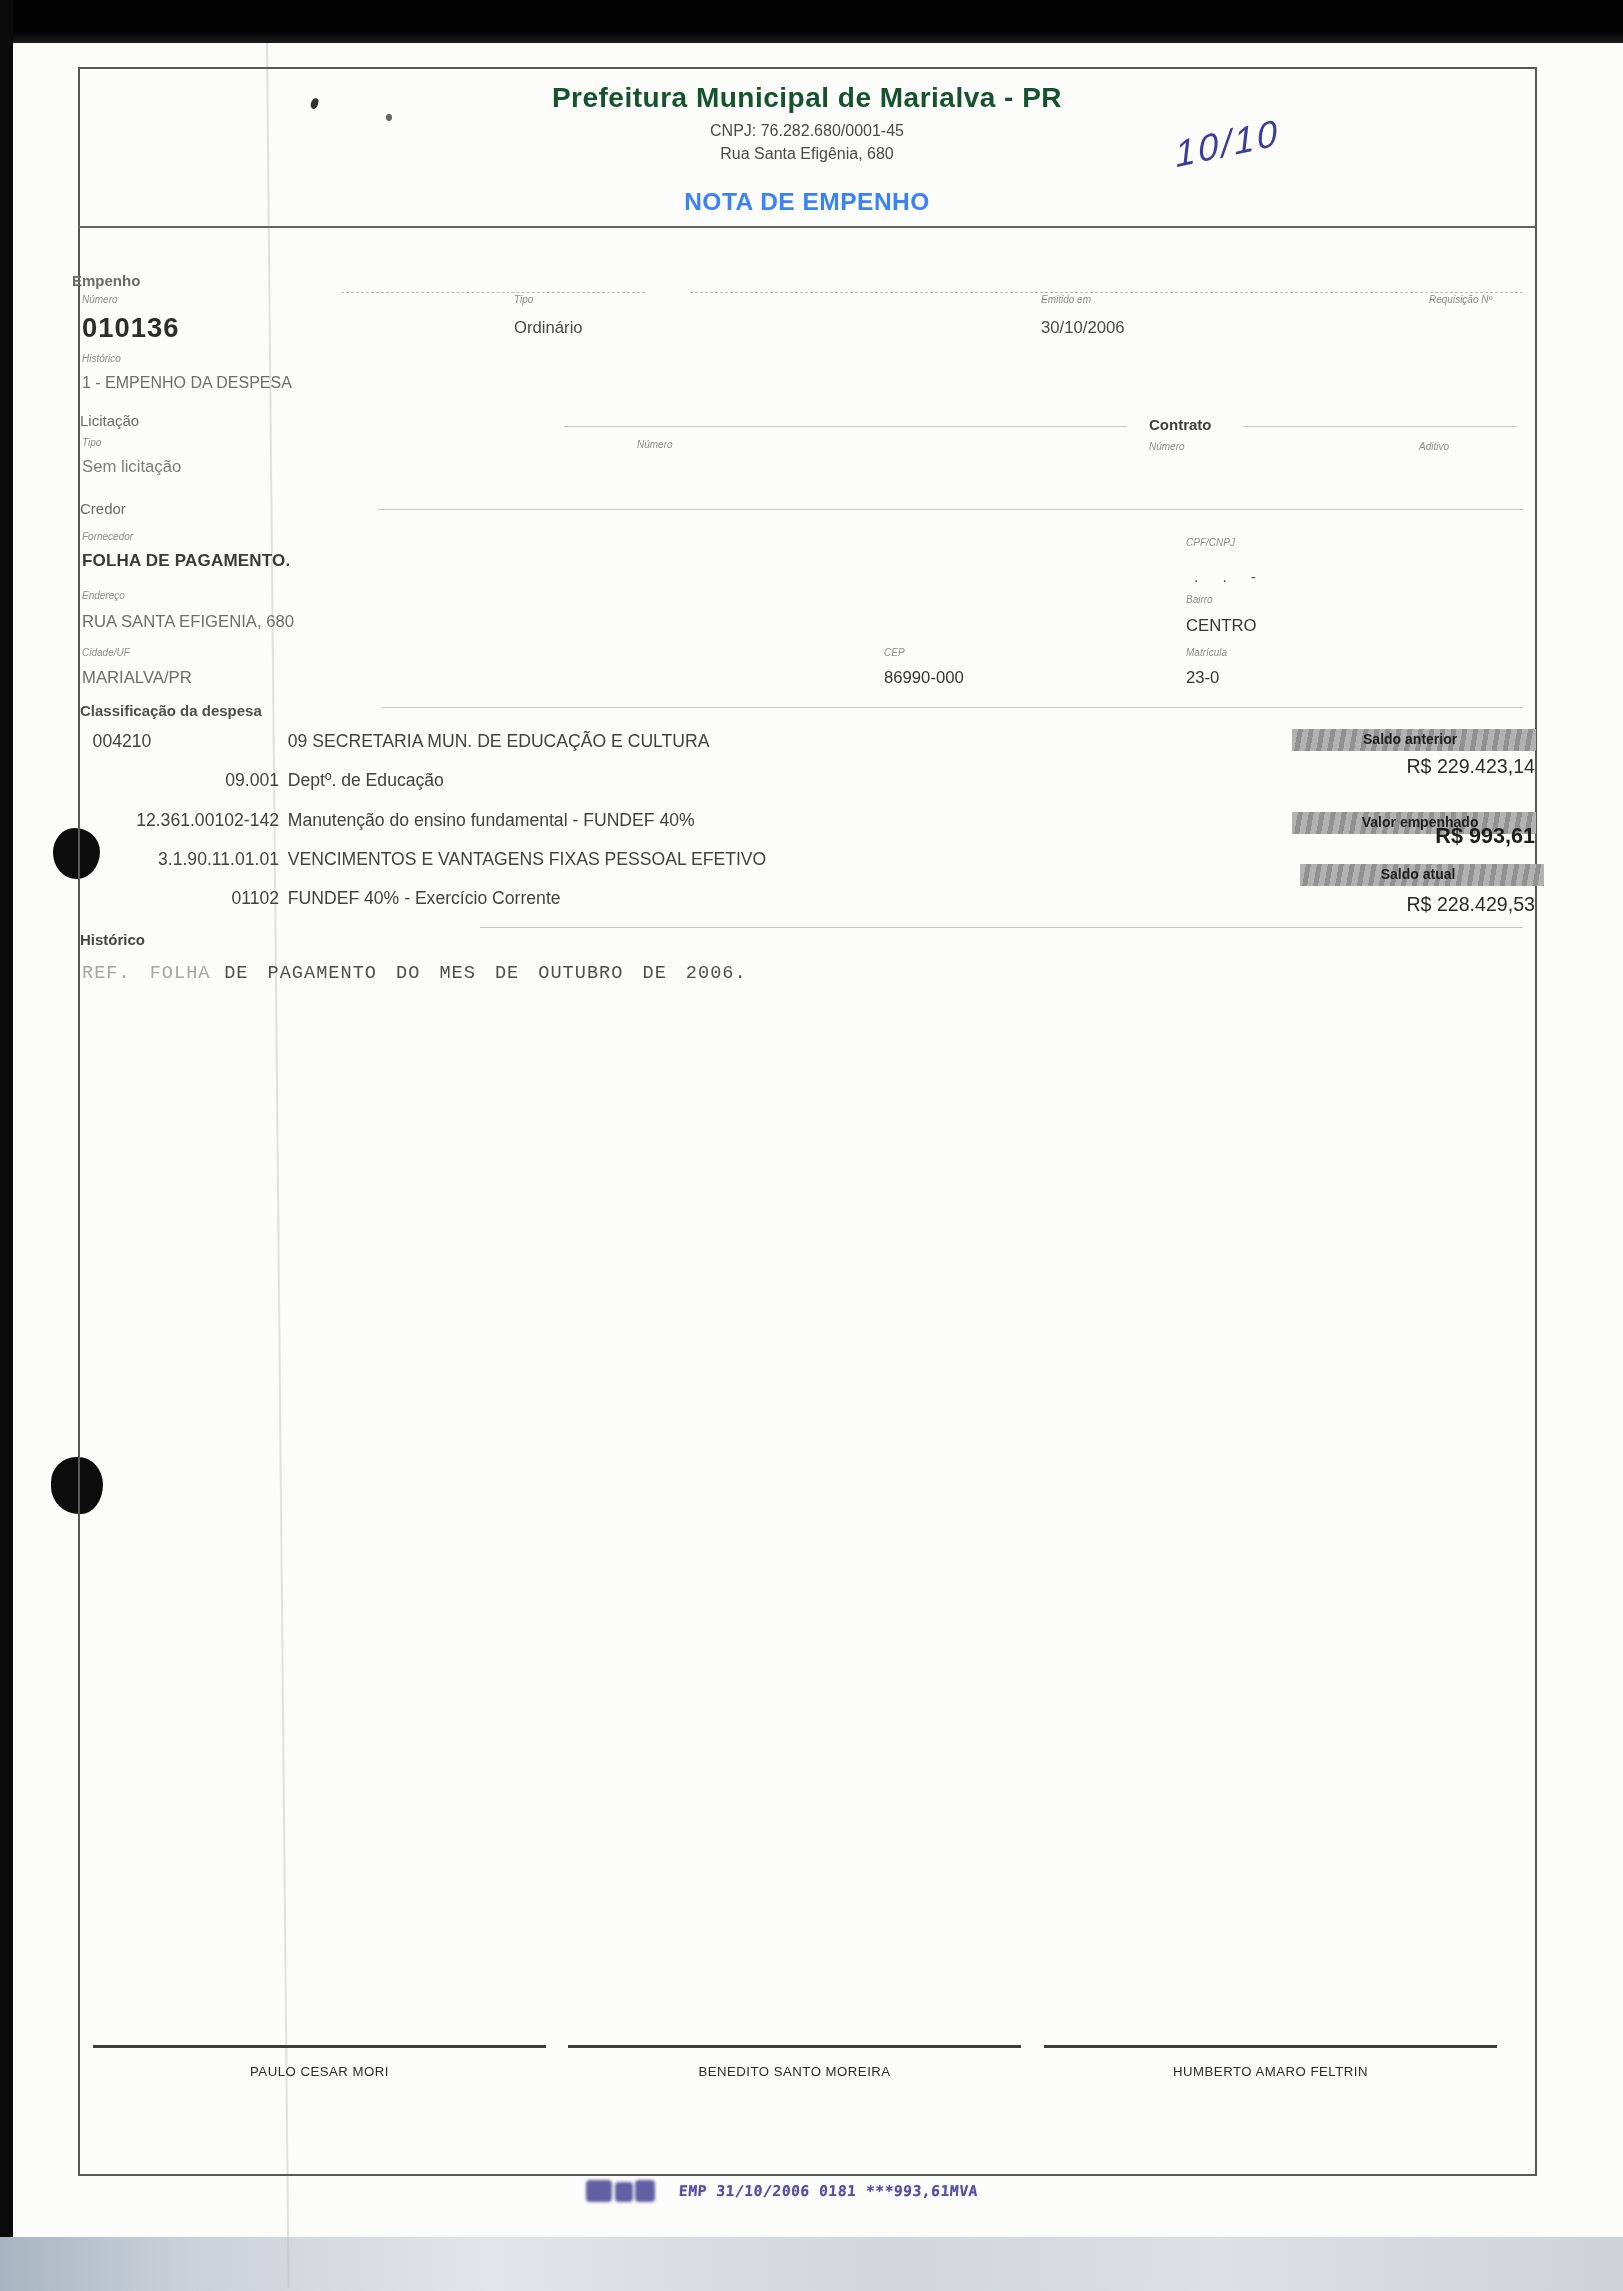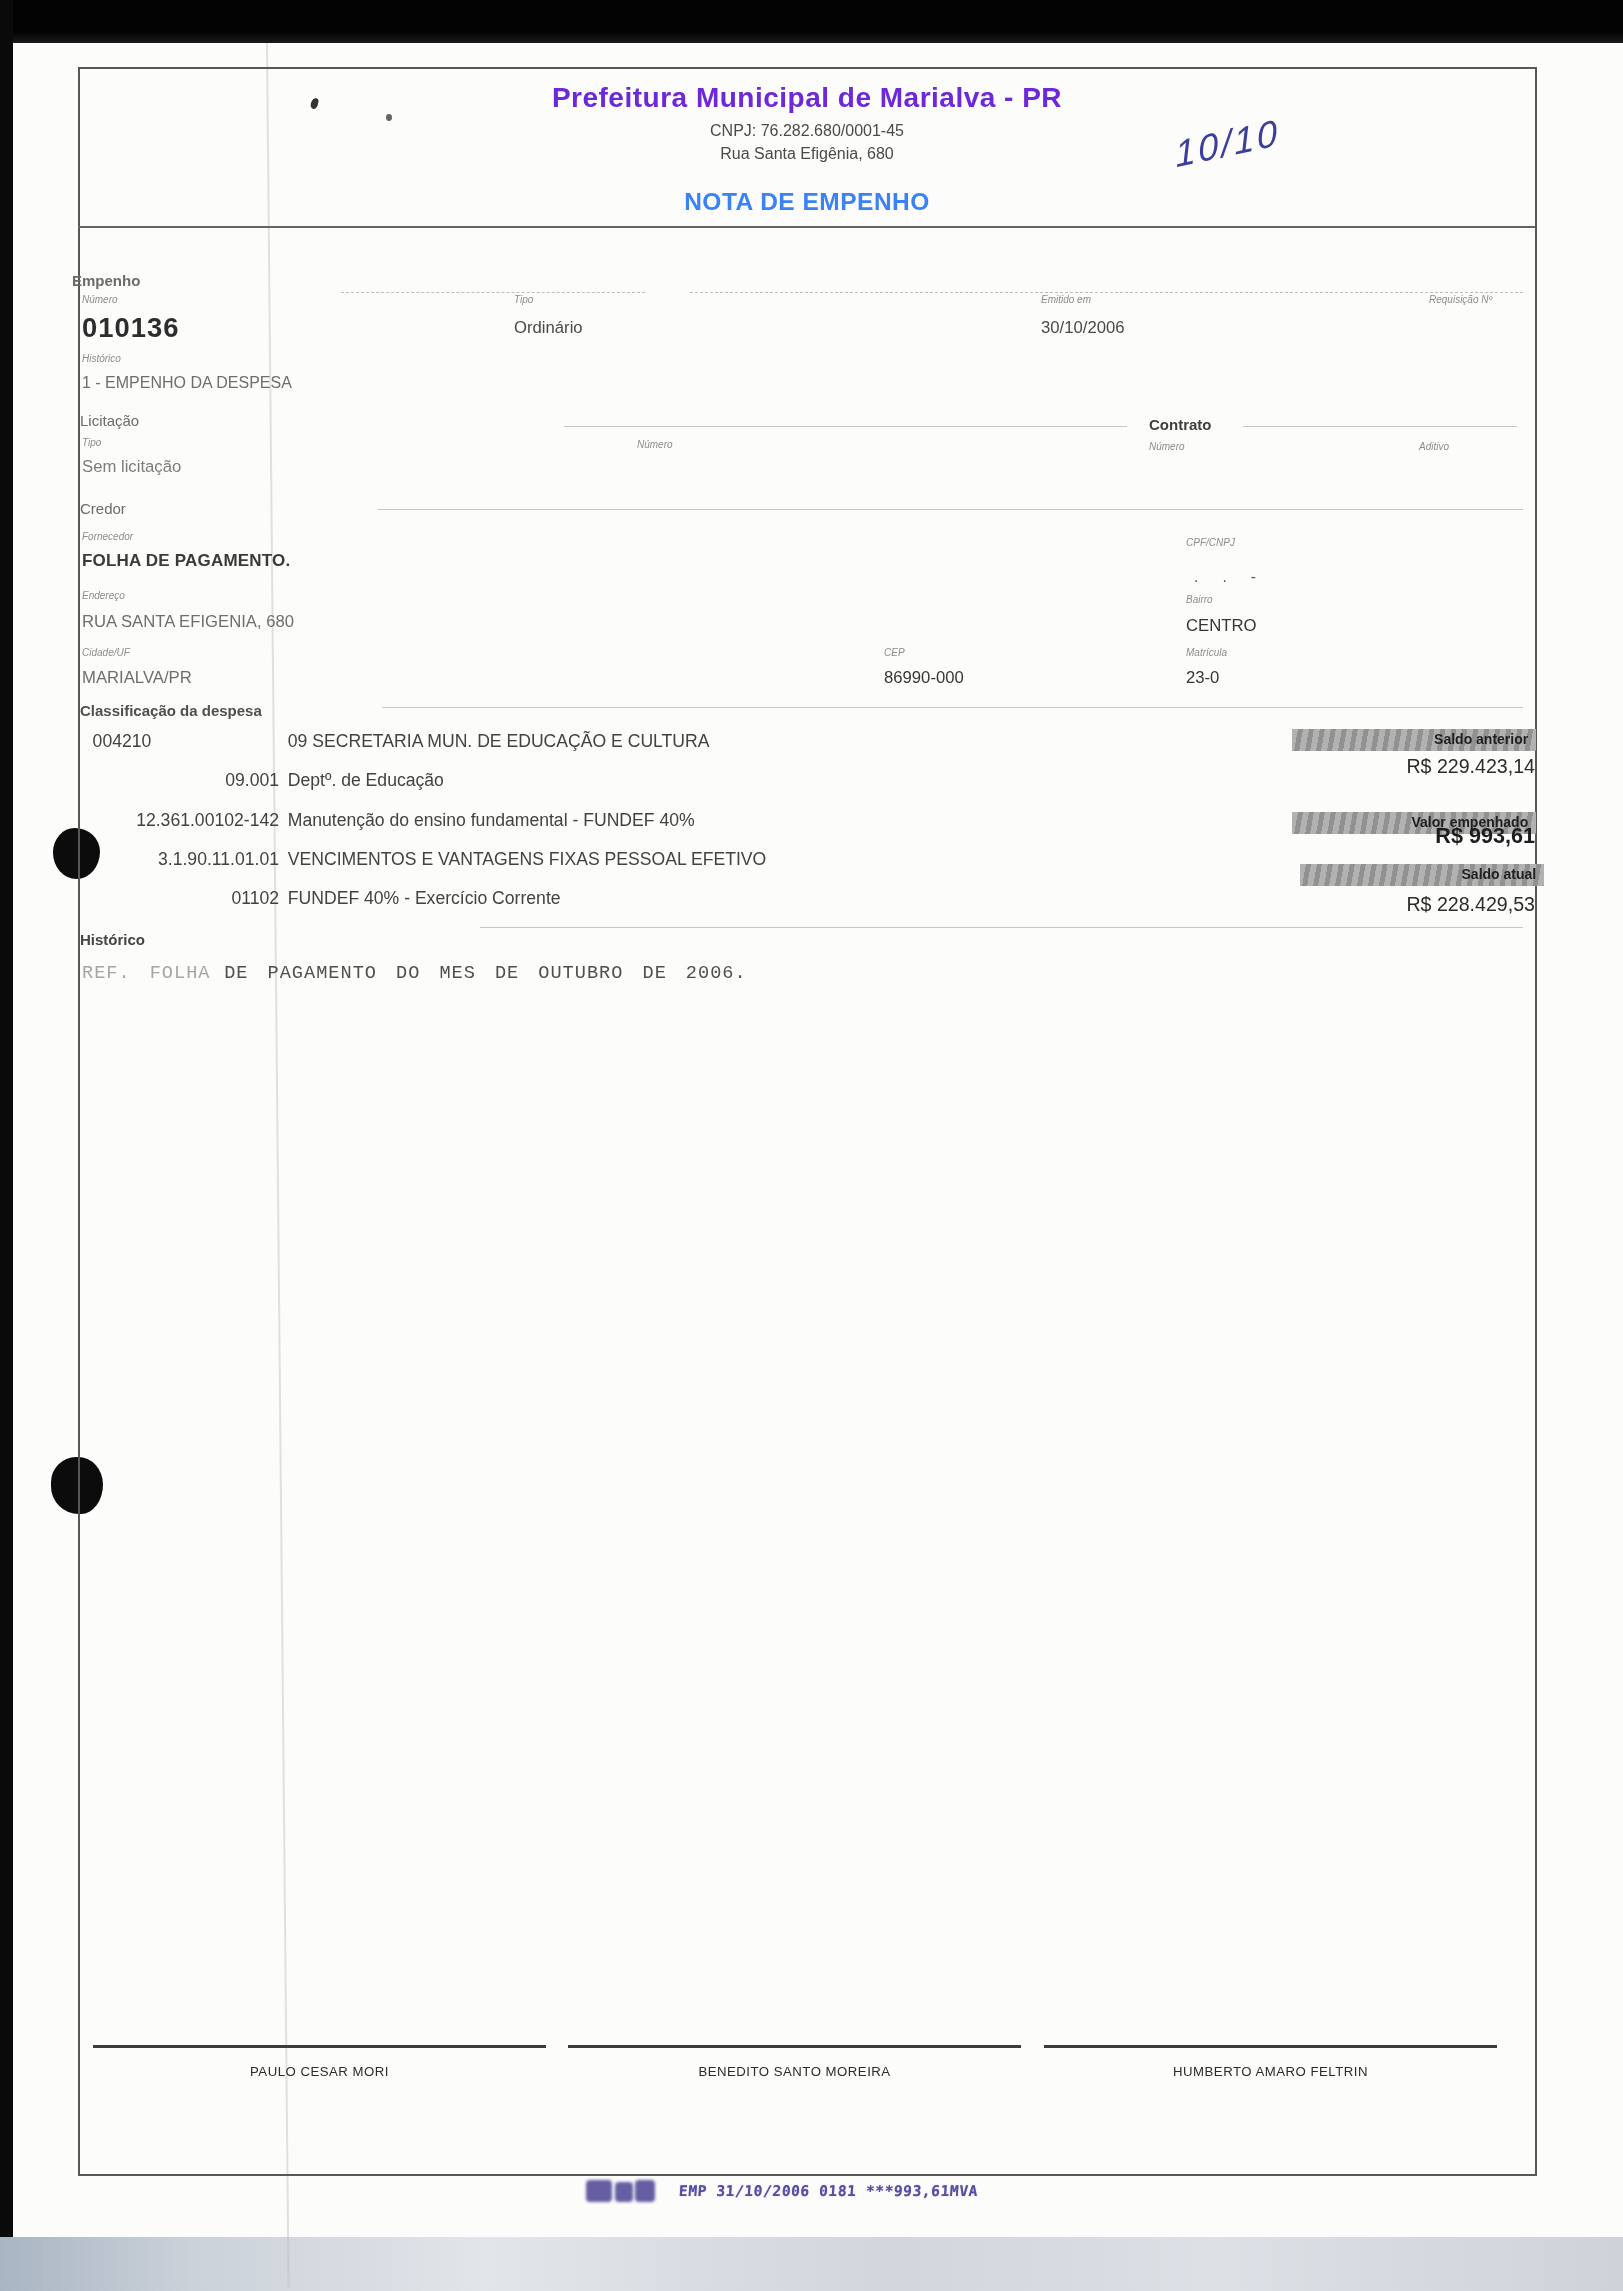--- a/index.html
+++ b/index.html
@@ -14,40 +14,40 @@
   .strip-bottom2{left:0;top:2278px;width:1623px;height:13.7px;
     background:linear-gradient(90deg,#8fa0b4,#b9c2cd 40%,#a9b3c0 80%,#bcc4cе);opacity:.55;}
   .crease{left:266px;top:43px;width:2px;height:2245px;background:#bfbfbf;opacity:.45;
     transform:rotate(-0.55deg);transform-origin:top center;}
   
   .pborder{left:78px;top:67px;width:1455px;height:2105px;border:2px solid #585858;}
   .sep{border-top:2px solid #646464;}
   .faint{border-top:1px solid #c6c6c6;}
   .dash{border-top:1px dashed #bdbdbd;}
   
-  .title{left:78px;top:82px;width:1458px;text-align:center;font-size:28px;font-weight:bold;color:#6d28d9;letter-spacing:0.5px;}
+  .title{left:78px;top:82px;width:1458px;text-align:center;font-size:28px;font-weight:bold;color:#14532d;letter-spacing:0.5px;}
   .sub{left:78px;width:1458px;text-align:center;font-size:16px;color:#4a4a4a;}
   .doctype{left:78px;top:188px;width:1458px;text-align:center;font-size:24.5px;font-weight:bold;color:#3b82f6;letter-spacing:0.5px;}
   .lbl-section{font-size:15px;color:#6b6b6b;}
   .lbl-section-dk{font-size:15px;font-weight:600;color:#4f4f4f;}
   .lbl-it{font-style:italic;font-size:10px;color:#8c8c8c;}
   .val{font-size:16.7px;color:#494949;}
   .val-lg{font-size:27.4px;font-weight:bold;color:#2d2d2d;letter-spacing:1px;}
   .val-light{font-size:16.7px;color:#7c7c7c;}
   .val-dim{font-size:16.7px;color:#6e6e6e;}
   .val-dk{font-size:16.7px;color:#363636;text-align:right;}
   .val-bold{font-size:17px;font-weight:600;color:#3a3a3a;letter-spacing:0.2px;}
   .clsrow{left:71px;font-size:17.6px;color:#424242;white-space:nowrap;}
   .clsrow .code{display:inline-block;width:208px;text-align:right;}
   .clsrow.left-code .code{text-align:left;padding-left:21.6px;box-sizing:border-box;}
   .clsrow .desc{margin-left:8.8px;}
   .vbar{left:1292px;width:244px;height:21.6px;box-sizing:border-box;padding-right:7.8px;
     background:#9c9c9c;
     background-image:repeating-linear-gradient(100deg,rgba(255,255,255,.22) 0 5.9px,rgba(0,0,0,.07) 5.9px 10.8px);
-    text-align:right;font-size:14px;font-weight:bold;color:#1f1f1f;line-height:21.6px;}
+    text-align:center;font-size:14px;font-weight:bold;color:#1f1f1f;line-height:21.6px;}
   .vamount{left:1194px;width:341px;text-align:right;font-size:19.6px;color:#2c2c2c;}
   .vamount.big{font-size:21.6px;font-weight:bold;color:#1d1d1d;}
   .typew{font-family:"Liberation Mono","DejaVu Sans Mono",monospace;font-size:18.6px;letter-spacing:1px;word-spacing:6.9px;white-space:nowrap;}
   .typew .faded{color:#a6a6a6;}
   .typew .rest{color:#4f4f4f;margin-left:13.7px;}
   .sigline{top:2045px;width:453px;border-top:3.9px solid #3c3c3c;}
   .signame{top:2064px;width:453px;text-align:center;font-size:13.2px;color:#2b2b2b;letter-spacing:0.5px;}
   .handw{left:1174px;top:123px;font-size:37px;font-style:italic;color:#3b3e9c;
     transform:rotate(-12deg) skewX(-8deg);letter-spacing:2.9px;font-weight:500;}
   .stamp-txt{left:679px;top:2182px;font-family:"DejaVu Sans Mono","Liberation Mono",monospace;

